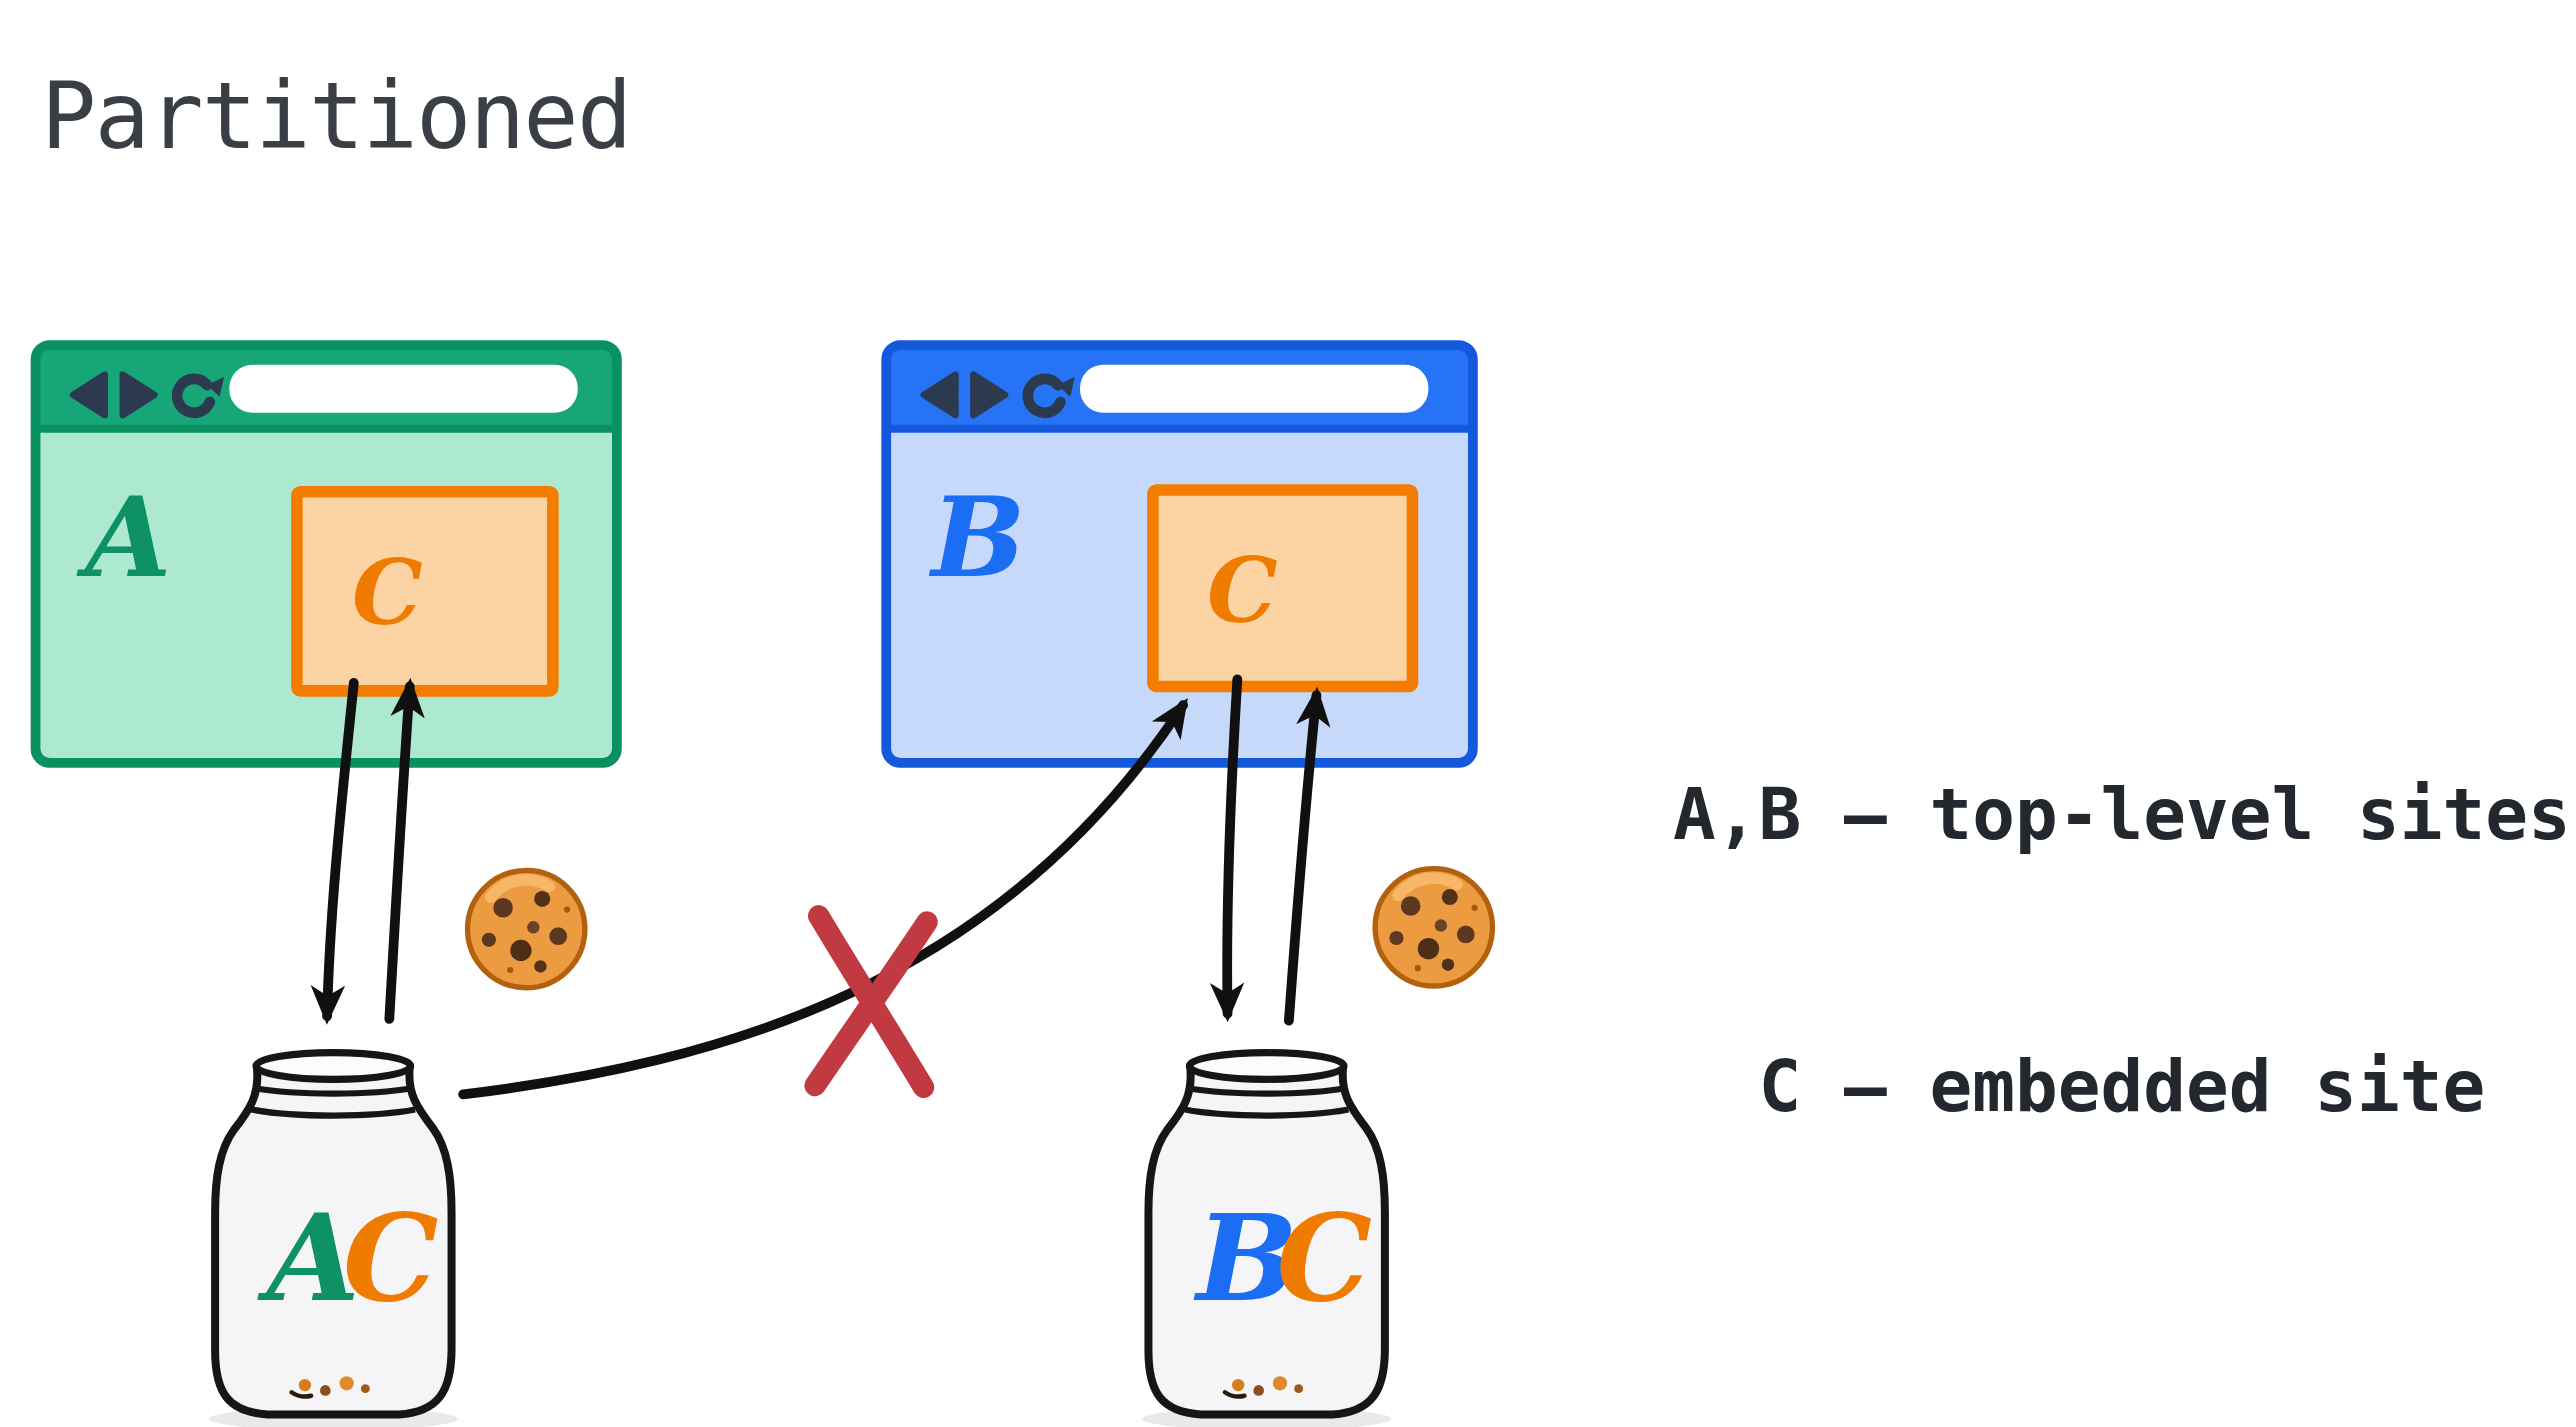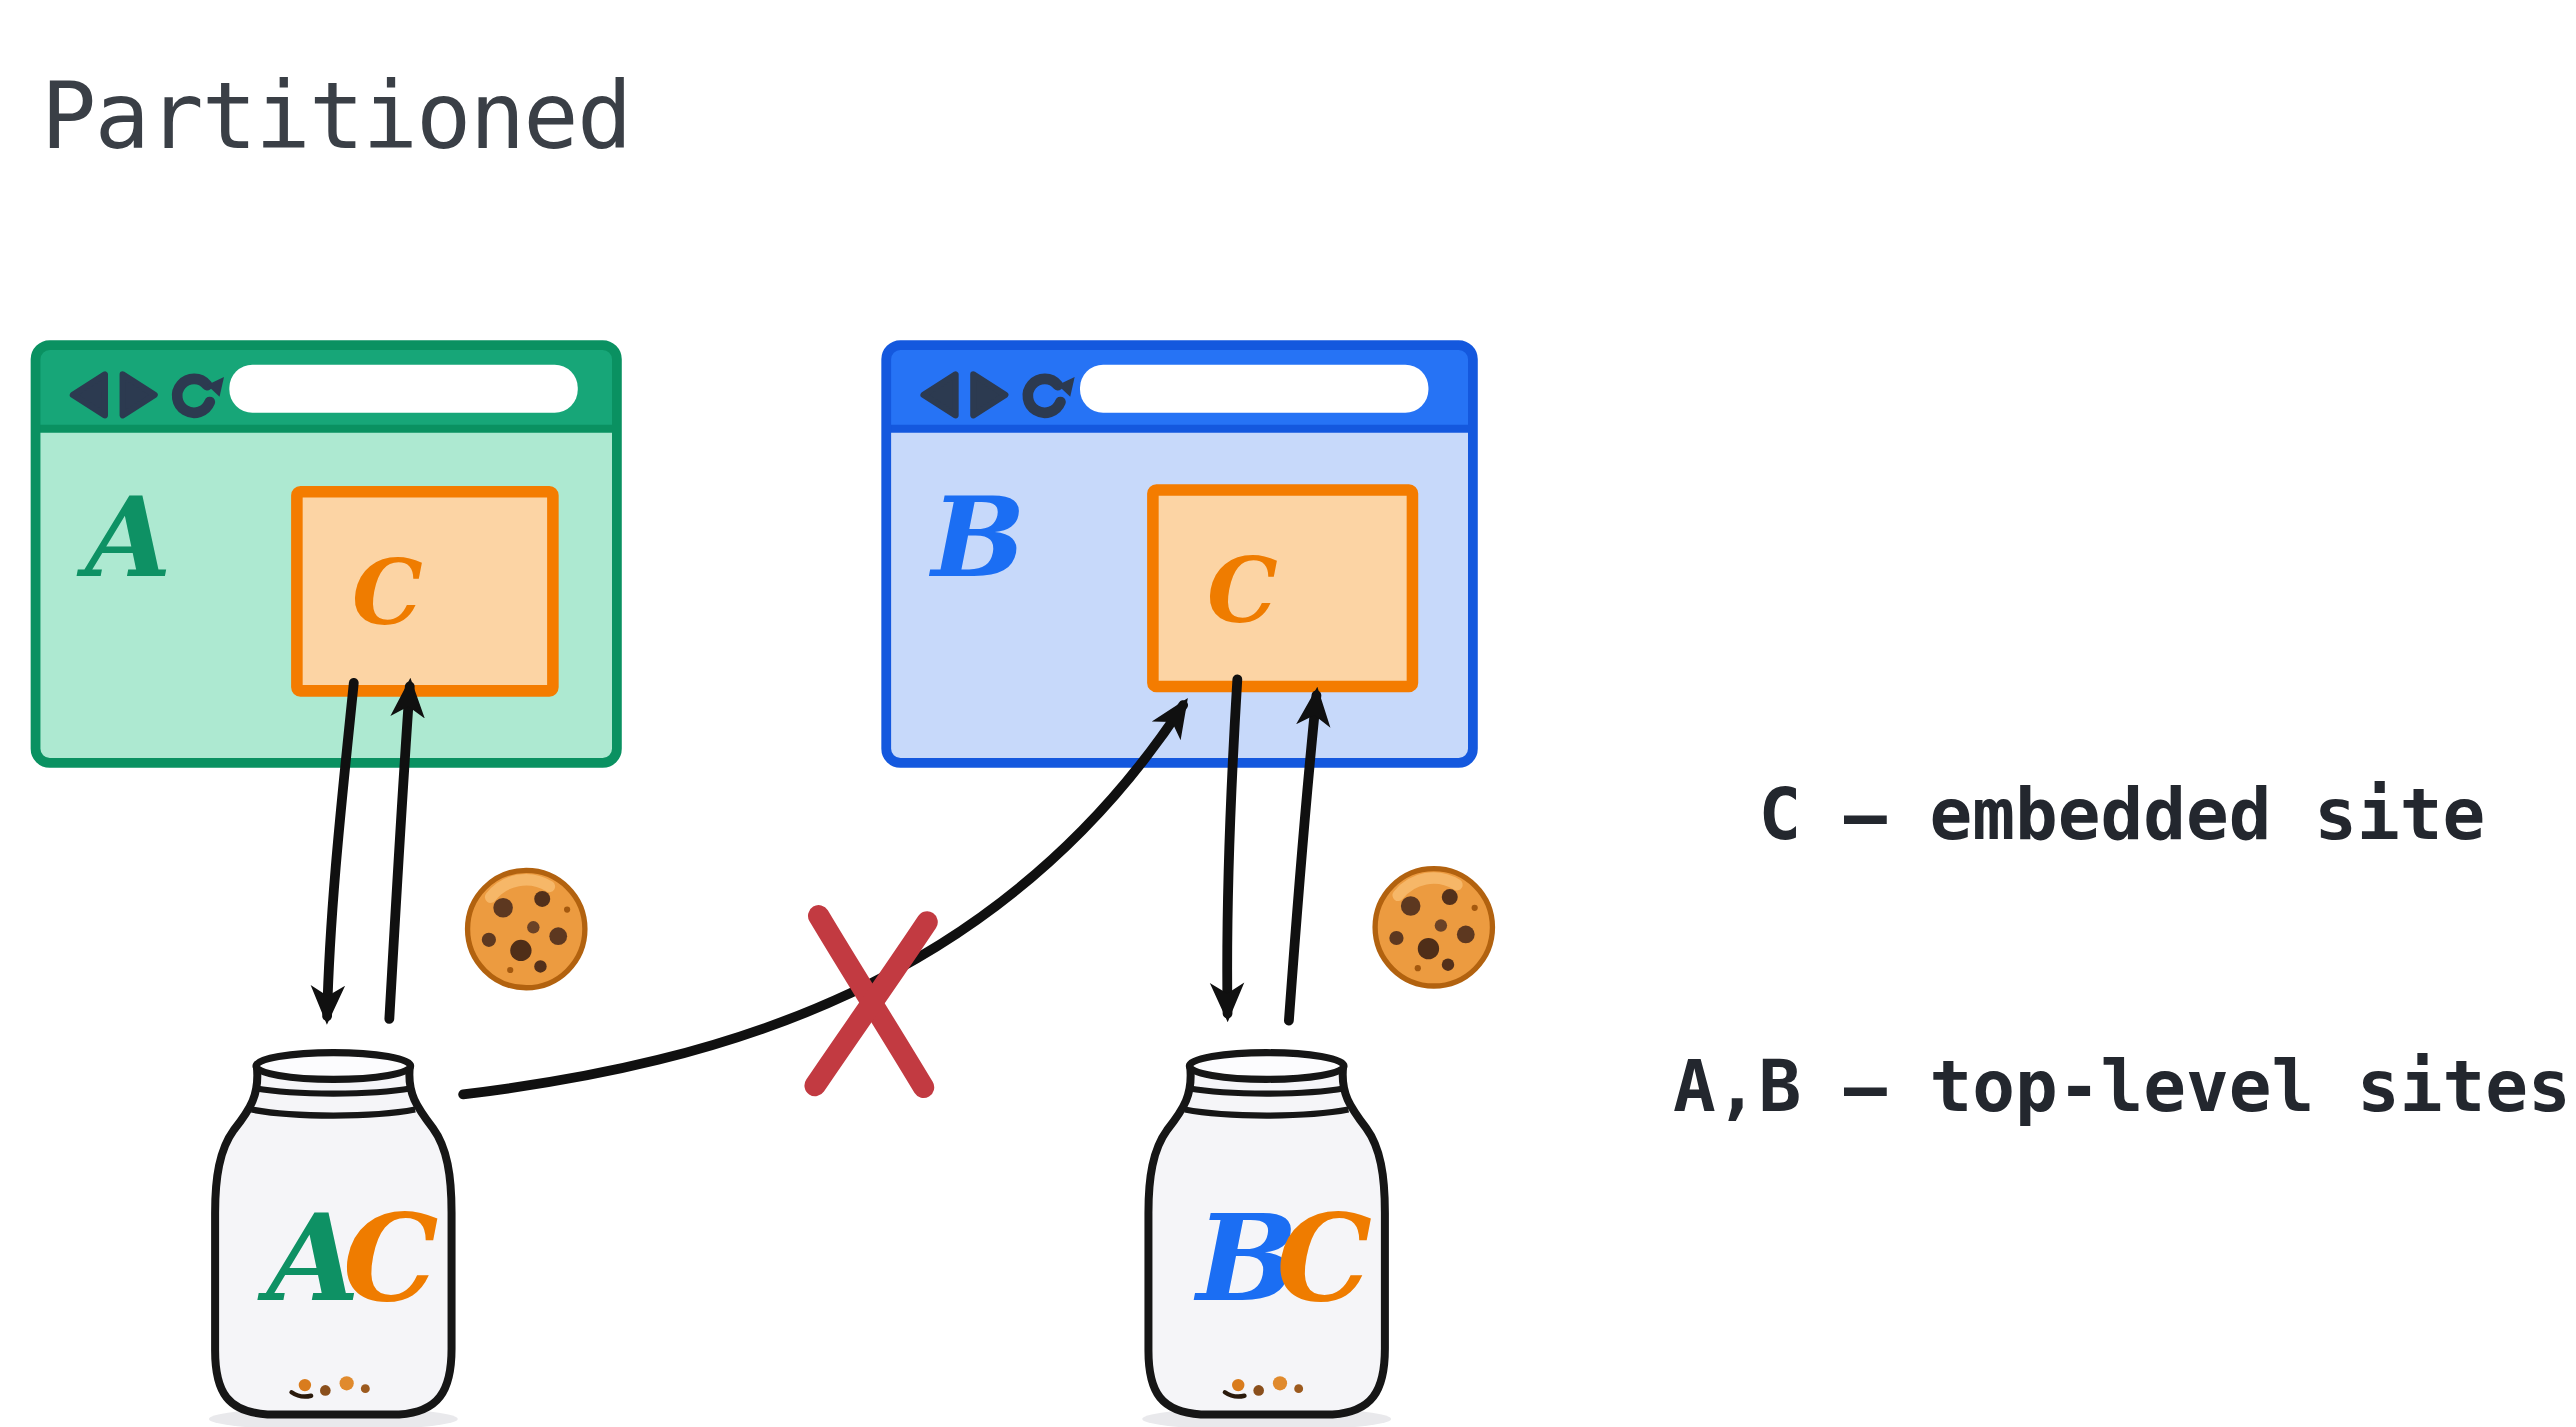--- a/index.html
+++ b/index.html
@@ -117,18 +117,18 @@
     <g>
       <path class="xstroke" d="M 921 1030 C 958 1092 1000 1158 1039 1223"></path>
       <path class="xstroke" d="M 1043 1037 C 1001 1100 957 1162 917 1221"></path>
     </g>
 
     <use href="#cookieShape" x="592" y="1045"></use>
     <use href="#cookieShape" x="1613" y="1043"></use>
   </svg>
 
   <div class="legend">
+    <div>A,B – top-level sites</div>
     <div>C – embedded site</div>
-    <div>A,B – top-level sites</div>
   </div>
 
 </div>
 
 
 </body></html>

